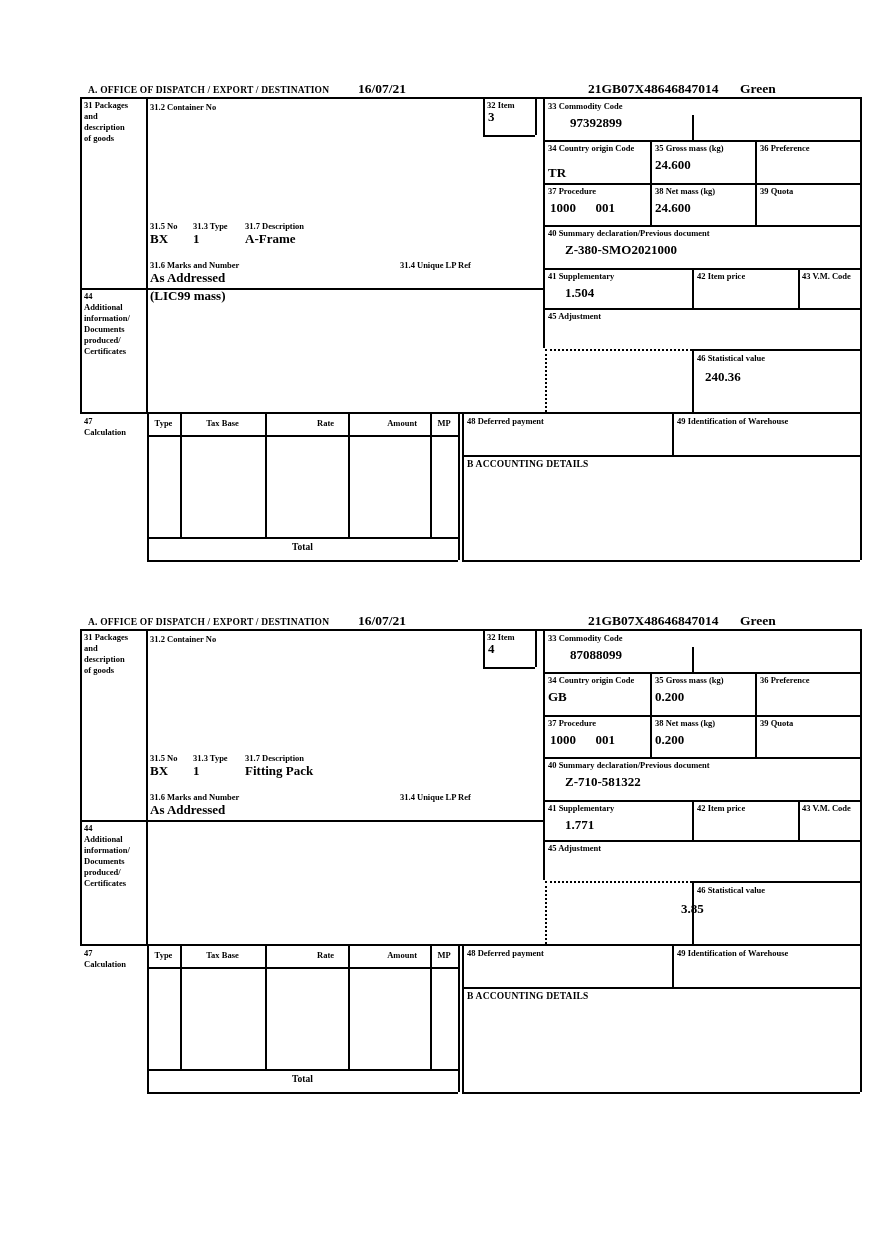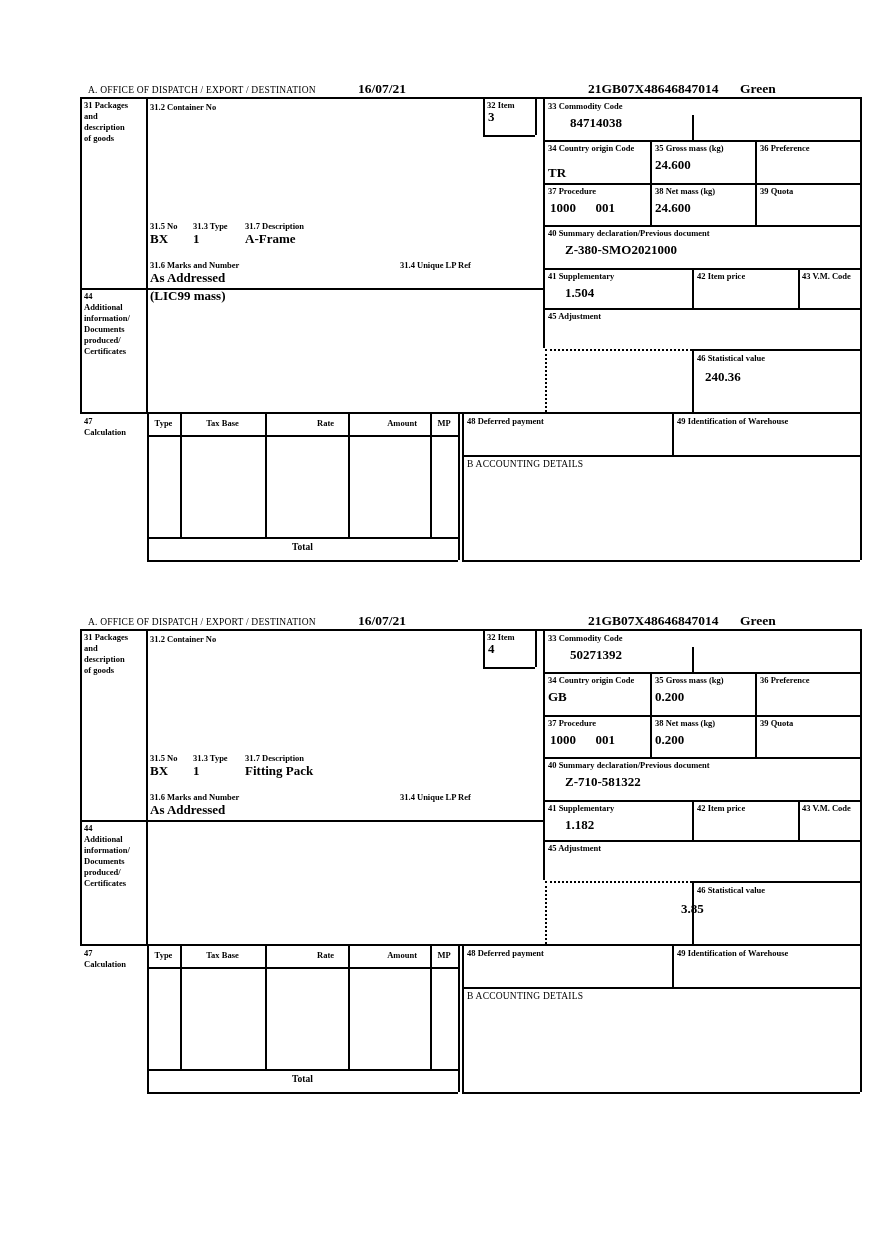--- a/index.html
+++ b/index.html
@@ -3,21 +3,21 @@
 <meta charset="utf-8">
 <style>
   html,body{margin:0;padding:0}
   body{
     width:882px;height:1250px;position:relative;background:#ffffff;color:#000;
     font-family:"Liberation Serif", serif;
   }
   .form{position:absolute;left:0;width:882px;height:482px}
   .t{position:absolute;white-space:pre-line}
   .lbl{font-size:8.5px;font-weight:bold;line-height:11px}
-  .lbl-md{font-size:9.5px;font-weight:normal;letter-spacing:.2px}
+  .lbl-md{font-size:9.5px;font-weight:bold;letter-spacing:.2px}
   .val{font-size:13px;font-weight:bold;white-space:pre;line-height:14px}
   .val-lg{font-size:13.5px;font-weight:bold;white-space:pre}
   .hl{position:absolute;height:2px;background:#000}
   .vl{position:absolute;width:2px;background:#000}
   .hl.dot{height:0;background:none;border-top:2px dotted #000}
   .vl.dot{width:0;background:none;border-left:2px dotted #000}
   .ctr{text-align:center;display:inline-block}
   .rgt{text-align:right;display:inline-block}
 </style>
 </head>
@@ -51,21 +51,21 @@
     <span class="t val" style="left:193px;top:150px">1</span>
     <span class="t val" style="left:245px;top:150px">A-Frame</span>
     <span class="t lbl" style="left:150px;top:178px">31.6 Marks and Number</span>
     <span class="t lbl" style="left:400px;top:178px">31.4 Unique LP Ref</span>
     <span class="t val" style="left:150px;top:189px">As Addressed</span>
 
     <span class="t lbl" style="left:487px;top:18px">32 Item</span>
     <span class="t val" style="left:488px;top:28px">3</span>
 
     <span class="t lbl" style="left:548px;top:19px">33 Commodity Code</span>
-    <span class="t val" style="left:570px;top:34px">84714038</span>
+    <span class="t val" style="left:570px;top:34px">97392899</span>
     <span class="t lbl" style="left:548px;top:61px">34 Country origin Code</span>
     <span class="t val" style="left:548px;top:84px">TR</span>
     <span class="t lbl" style="left:655px;top:61px">35 Gross mass (kg)</span>
     <span class="t val" style="left:655px;top:76px">24.600</span>
     <span class="t lbl" style="left:760px;top:61px">36 Preference</span>
     <span class="t lbl" style="left:548px;top:104px">37 Procedure</span>
     <span class="t val" style="left:550px;top:119px">1000      001</span>
     <span class="t lbl" style="left:655px;top:104px">38 Net mass (kg)</span>
     <span class="t val" style="left:655px;top:119px">24.600</span>
     <span class="t lbl" style="left:760px;top:104px">39 Quota</span>
@@ -159,35 +159,35 @@
     <span class="t val" style="left:193px;top:150px">1</span>
     <span class="t val" style="left:245px;top:150px">Fitting Pack</span>
     <span class="t lbl" style="left:150px;top:178px">31.6 Marks and Number</span>
     <span class="t lbl" style="left:400px;top:178px">31.4 Unique LP Ref</span>
     <span class="t val" style="left:150px;top:189px">As Addressed</span>
 
     <span class="t lbl" style="left:487px;top:18px">32 Item</span>
     <span class="t val" style="left:488px;top:28px">4</span>
 
     <span class="t lbl" style="left:548px;top:19px">33 Commodity Code</span>
-    <span class="t val" style="left:570px;top:34px">50271392</span>
+    <span class="t val" style="left:570px;top:34px">87088099</span>
     <span class="t lbl" style="left:548px;top:61px">34 Country origin Code</span>
     <span class="t val" style="left:548px;top:76px">GB</span>
     <span class="t lbl" style="left:655px;top:61px">35 Gross mass (kg)</span>
     <span class="t val" style="left:655px;top:76px">0.200</span>
     <span class="t lbl" style="left:760px;top:61px">36 Preference</span>
     <span class="t lbl" style="left:548px;top:104px">37 Procedure</span>
     <span class="t val" style="left:550px;top:119px">1000      001</span>
     <span class="t lbl" style="left:655px;top:104px">38 Net mass (kg)</span>
     <span class="t val" style="left:655px;top:119px">0.200</span>
     <span class="t lbl" style="left:760px;top:104px">39 Quota</span>
     <span class="t lbl" style="left:548px;top:146px">40 Summary declaration/Previous document</span>
     <span class="t val" style="left:565px;top:161px">Z-710-581322</span>
     <span class="t lbl" style="left:548px;top:189px">41 Supplementary</span>
-    <span class="t val" style="left:565px;top:204px">1.182</span>
+    <span class="t val" style="left:565px;top:204px">1.771</span>
     <span class="t lbl" style="left:697px;top:189px">42 Item price</span>
     <span class="t lbl" style="left:802px;top:189px">43 V.M. Code</span>
     <span class="t lbl" style="left:548px;top:229px">45 Adjustment</span>
     <span class="t lbl" style="left:697px;top:271px">46 Statistical value</span>
     <span class="t val" style="left:681px;top:288px">3.85</span>
 
     <span class="t val" style="left:150px;top:207px"></span>
 
     <span class="t lbl ctr" style="left:147px;top:336px;width:33px">Type</span>
     <span class="t lbl ctr" style="left:180px;top:336px;width:85px">Tax Base</span>

